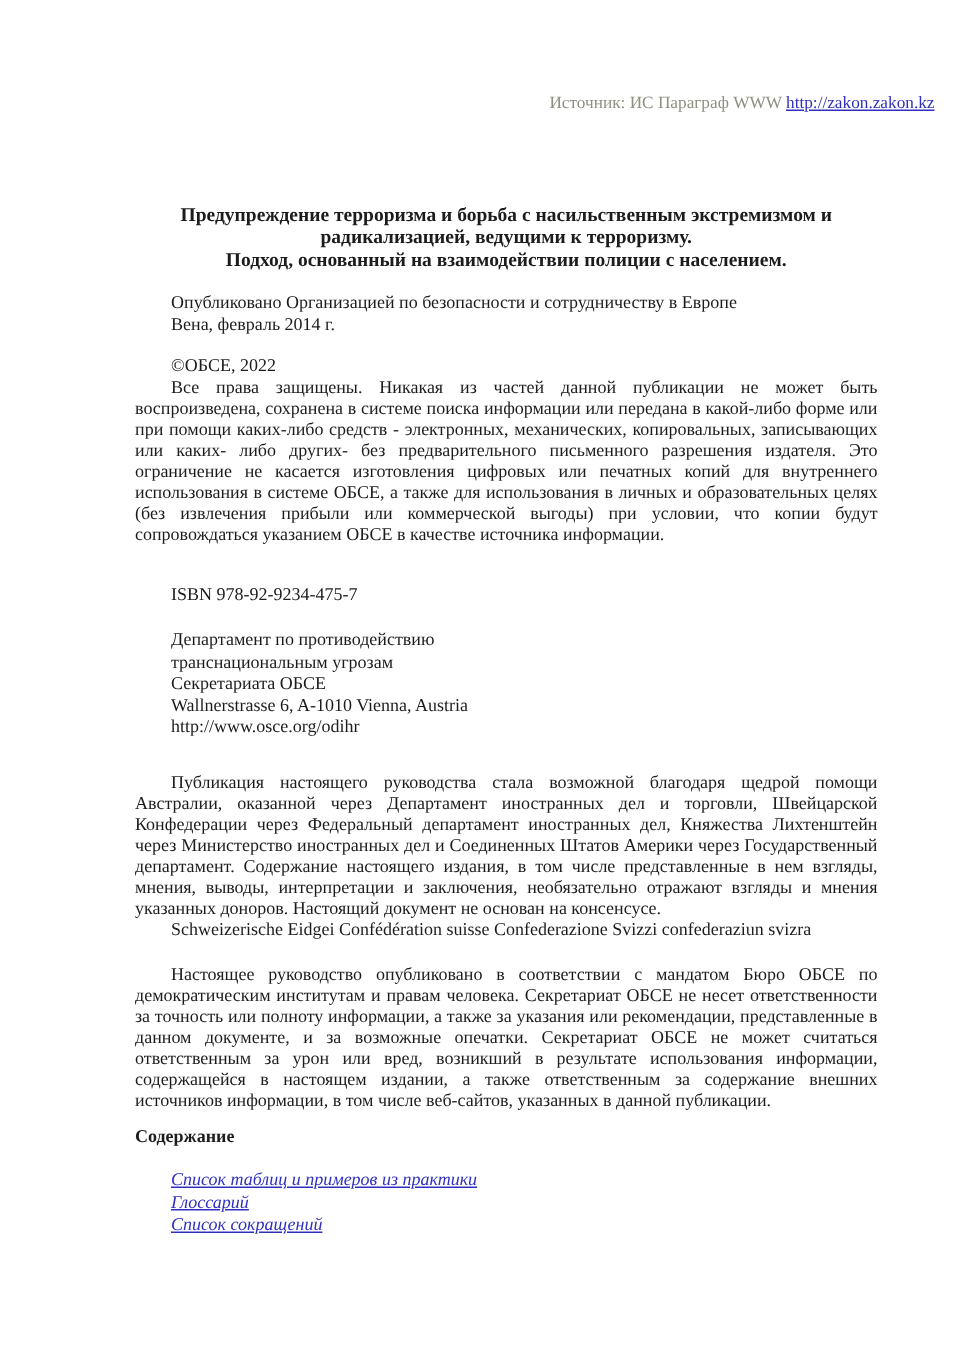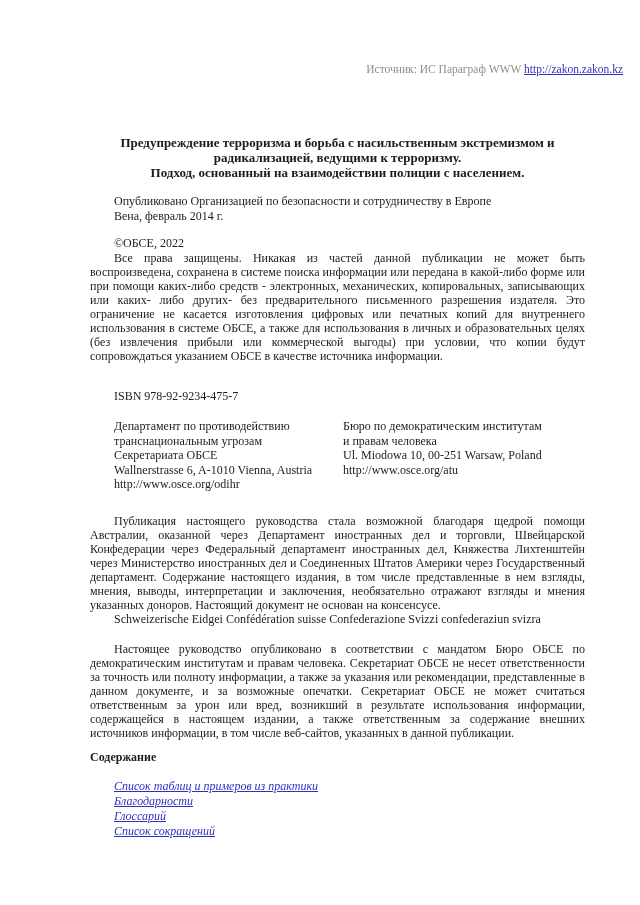--- a/index.html
+++ b/index.html
@@ -80,36 +80,29 @@
     <div class="line isbn-line">ISBN 978-92-9234-475-7</div>
 
     <div class="addr-row">
       <div class="addr-left">
         <div>Департамент по противодействию</div>
         <div>транснациональным угрозам</div>
         <div>Секретариата ОБСЕ</div>
         <div>Wallnerstrasse 6, A-1010 Vienna, Austria</div>
         <div>http://www.osce.org/odihr</div>
       </div>
-      <div class="addr-right">
-        <div>Бюро по демократическим институтам</div>
-        <div>и правам человека</div>
-        <div>Ul. Miodowa 10, 00-251 Warsaw, Poland</div>
-        <div>http://www.osce.org/atu</div>
-      </div>
     </div>
 
     <div class="para funding-para">Публикация настоящего руководства стала возможной благодаря щедрой помощи Австралии, оказанной через Департамент иностранных дел и торговли, Швейцарской Конфедерации через Федеральный департамент иностранных дел, Княжества Лихтенштейн через Министерство иностранных дел и Соединенных Штатов Америки через Государственный департамент. Содержание настоящего издания, в том числе представленные в нем взгляды, мнения, выводы, интерпретации и заключения, необязательно отражают взгляды и мнения указанных доноров. Настоящий документ не основан на консенсусе.</div>
     <div class="line">Schweizerische Eidgei Confédération suisse Confederazione Svizzi confederaziun svizra</div>
 
     <div class="para mandate-para">Настоящее руководство опубликовано в соответствии с мандатом Бюро ОБСЕ по демократическим институтам и правам человека. Секретариат ОБСЕ не несет ответственности за точность или полноту информации, а также за указания или рекомендации, представленные в данном документе, и за возможные опечатки. Секретариат ОБСЕ не может считаться ответственным за урон или вред, возникший в результате использования информации, содержащейся в настоящем издании, а также ответственным за содержание внешних источников информации, в том числе веб-сайтов, указанных в данной публикации.</div>
 
     <div class="toc-heading">Содержание</div>
 
     <div class="toc-links">
       <div class="toc-link-row"><a>Список таблиц и примеров из практики</a></div>
-      <div class="toc-link-row"><a>Благодарности</a></div>
       <div class="toc-link-row"><a>Глоссарий</a></div>
       <div class="toc-link-row"><a>Список сокращений</a></div>
     </div>
 
   </div>
 </div>
 
 </body></html>

